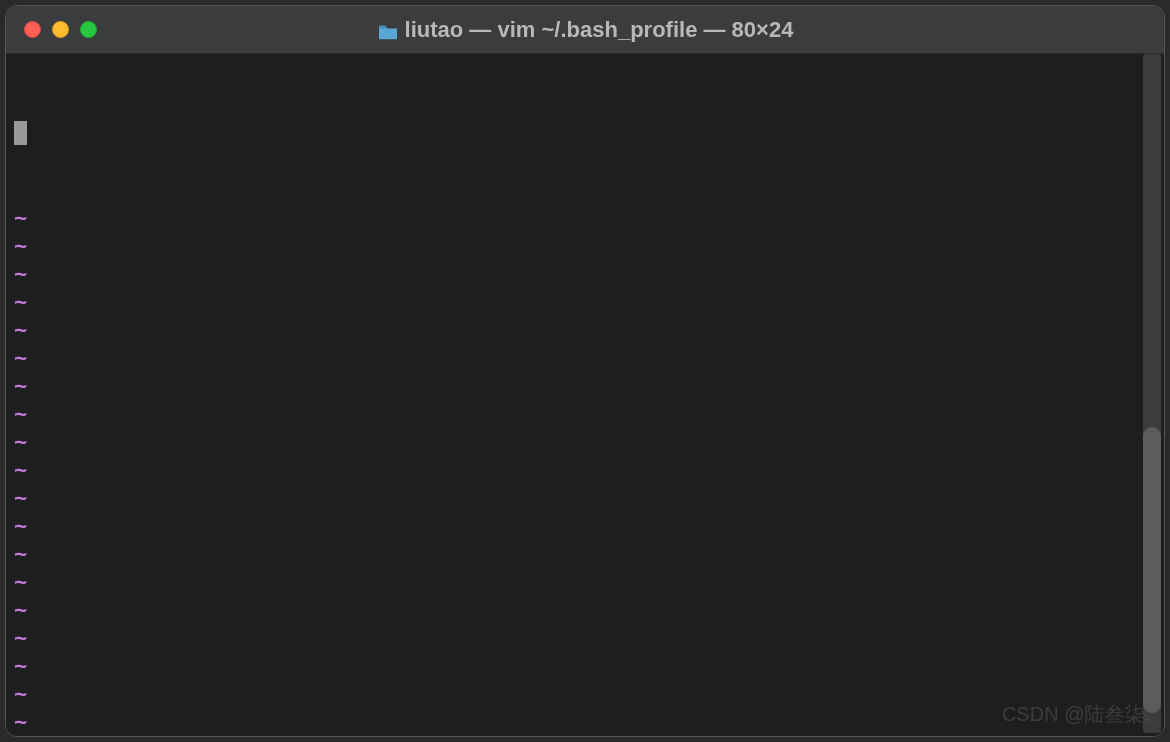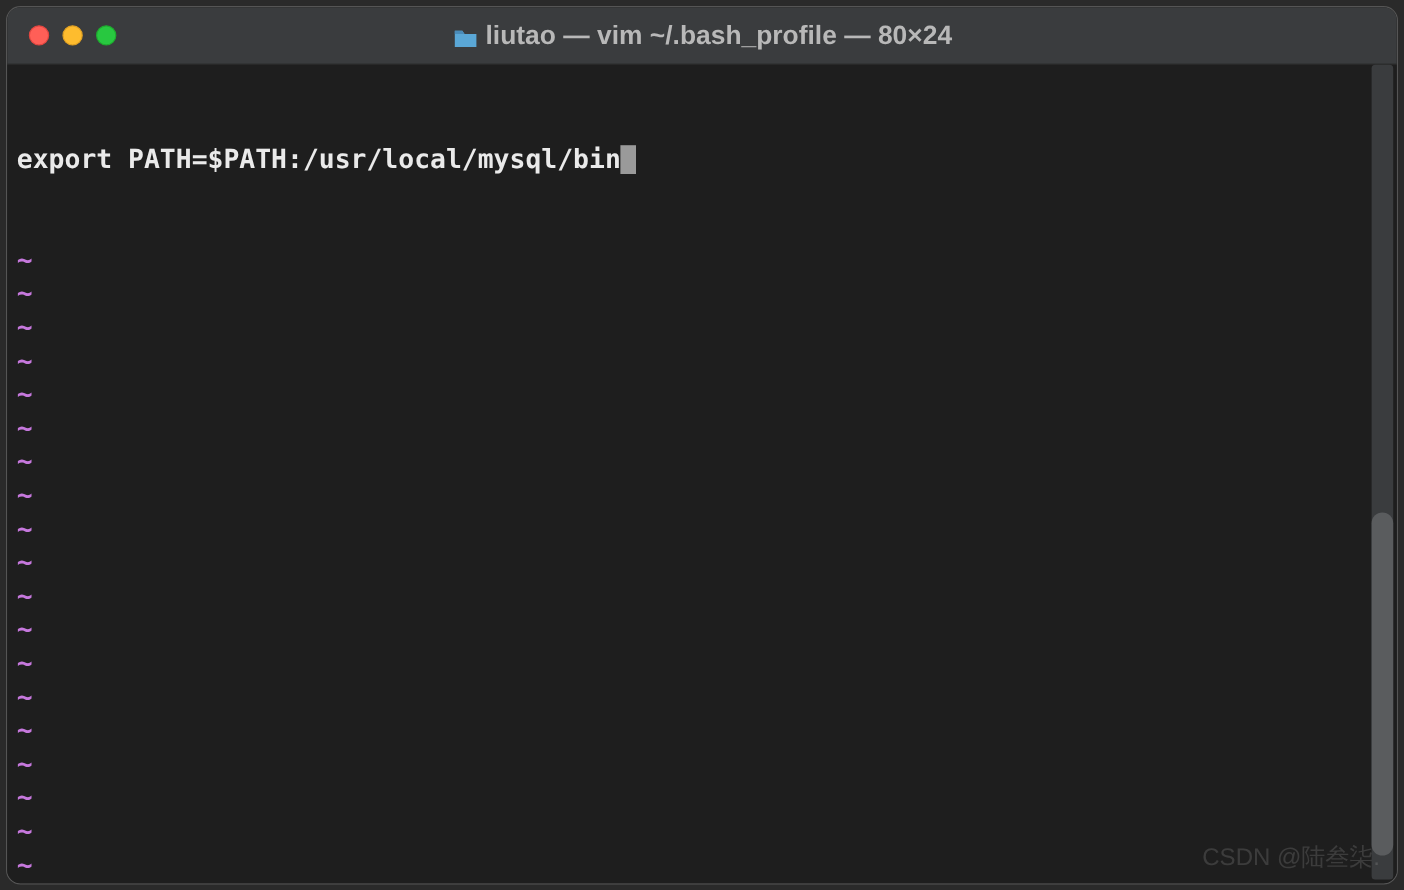--- a/index.html
+++ b/index.html
@@ -141,21 +141,21 @@
         <svg viewBox="0 0 24 20" width="22" height="18">
           <path d="M2 3 L9 3 L11 6 L22 6 L22 18 L2 18 Z" fill="#5aa7d6"></path>
           <path d="M2 3 L9 3 L11 6 L2 6 Z" fill="#4a8bb8"></path>
         </svg>
       </span>
       <span>liutao — vim ~/.bash_profile — 80×24</span>
     </div>
   </div>
 
   <div class="content">
-    <span class="line"><span>export PATH=$PATH:/usr/local/mysql/bin</span><span class="cursor"></span></span>
+    <span class="line"><span class="cursor"></span></span>
     <div id="tilde-container"><span class="line tilde">~</span><span class="line tilde">~</span><span class="line tilde">~</span><span class="line tilde">~</span><span class="line tilde">~</span><span class="line tilde">~</span><span class="line tilde">~</span><span class="line tilde">~</span><span class="line tilde">~</span><span class="line tilde">~</span><span class="line tilde">~</span><span class="line tilde">~</span><span class="line tilde">~</span><span class="line tilde">~</span><span class="line tilde">~</span><span class="line tilde">~</span><span class="line tilde">~</span><span class="line tilde">~</span><span class="line tilde">~</span><span class="line tilde">~</span></div>
     
   </div>
 
   <div class="scrollbar-track">
     <div class="scrollbar-thumb"></div>
   </div>
 
   <div class="watermark">CSDN @陆叁柒.</div>
 </div>

